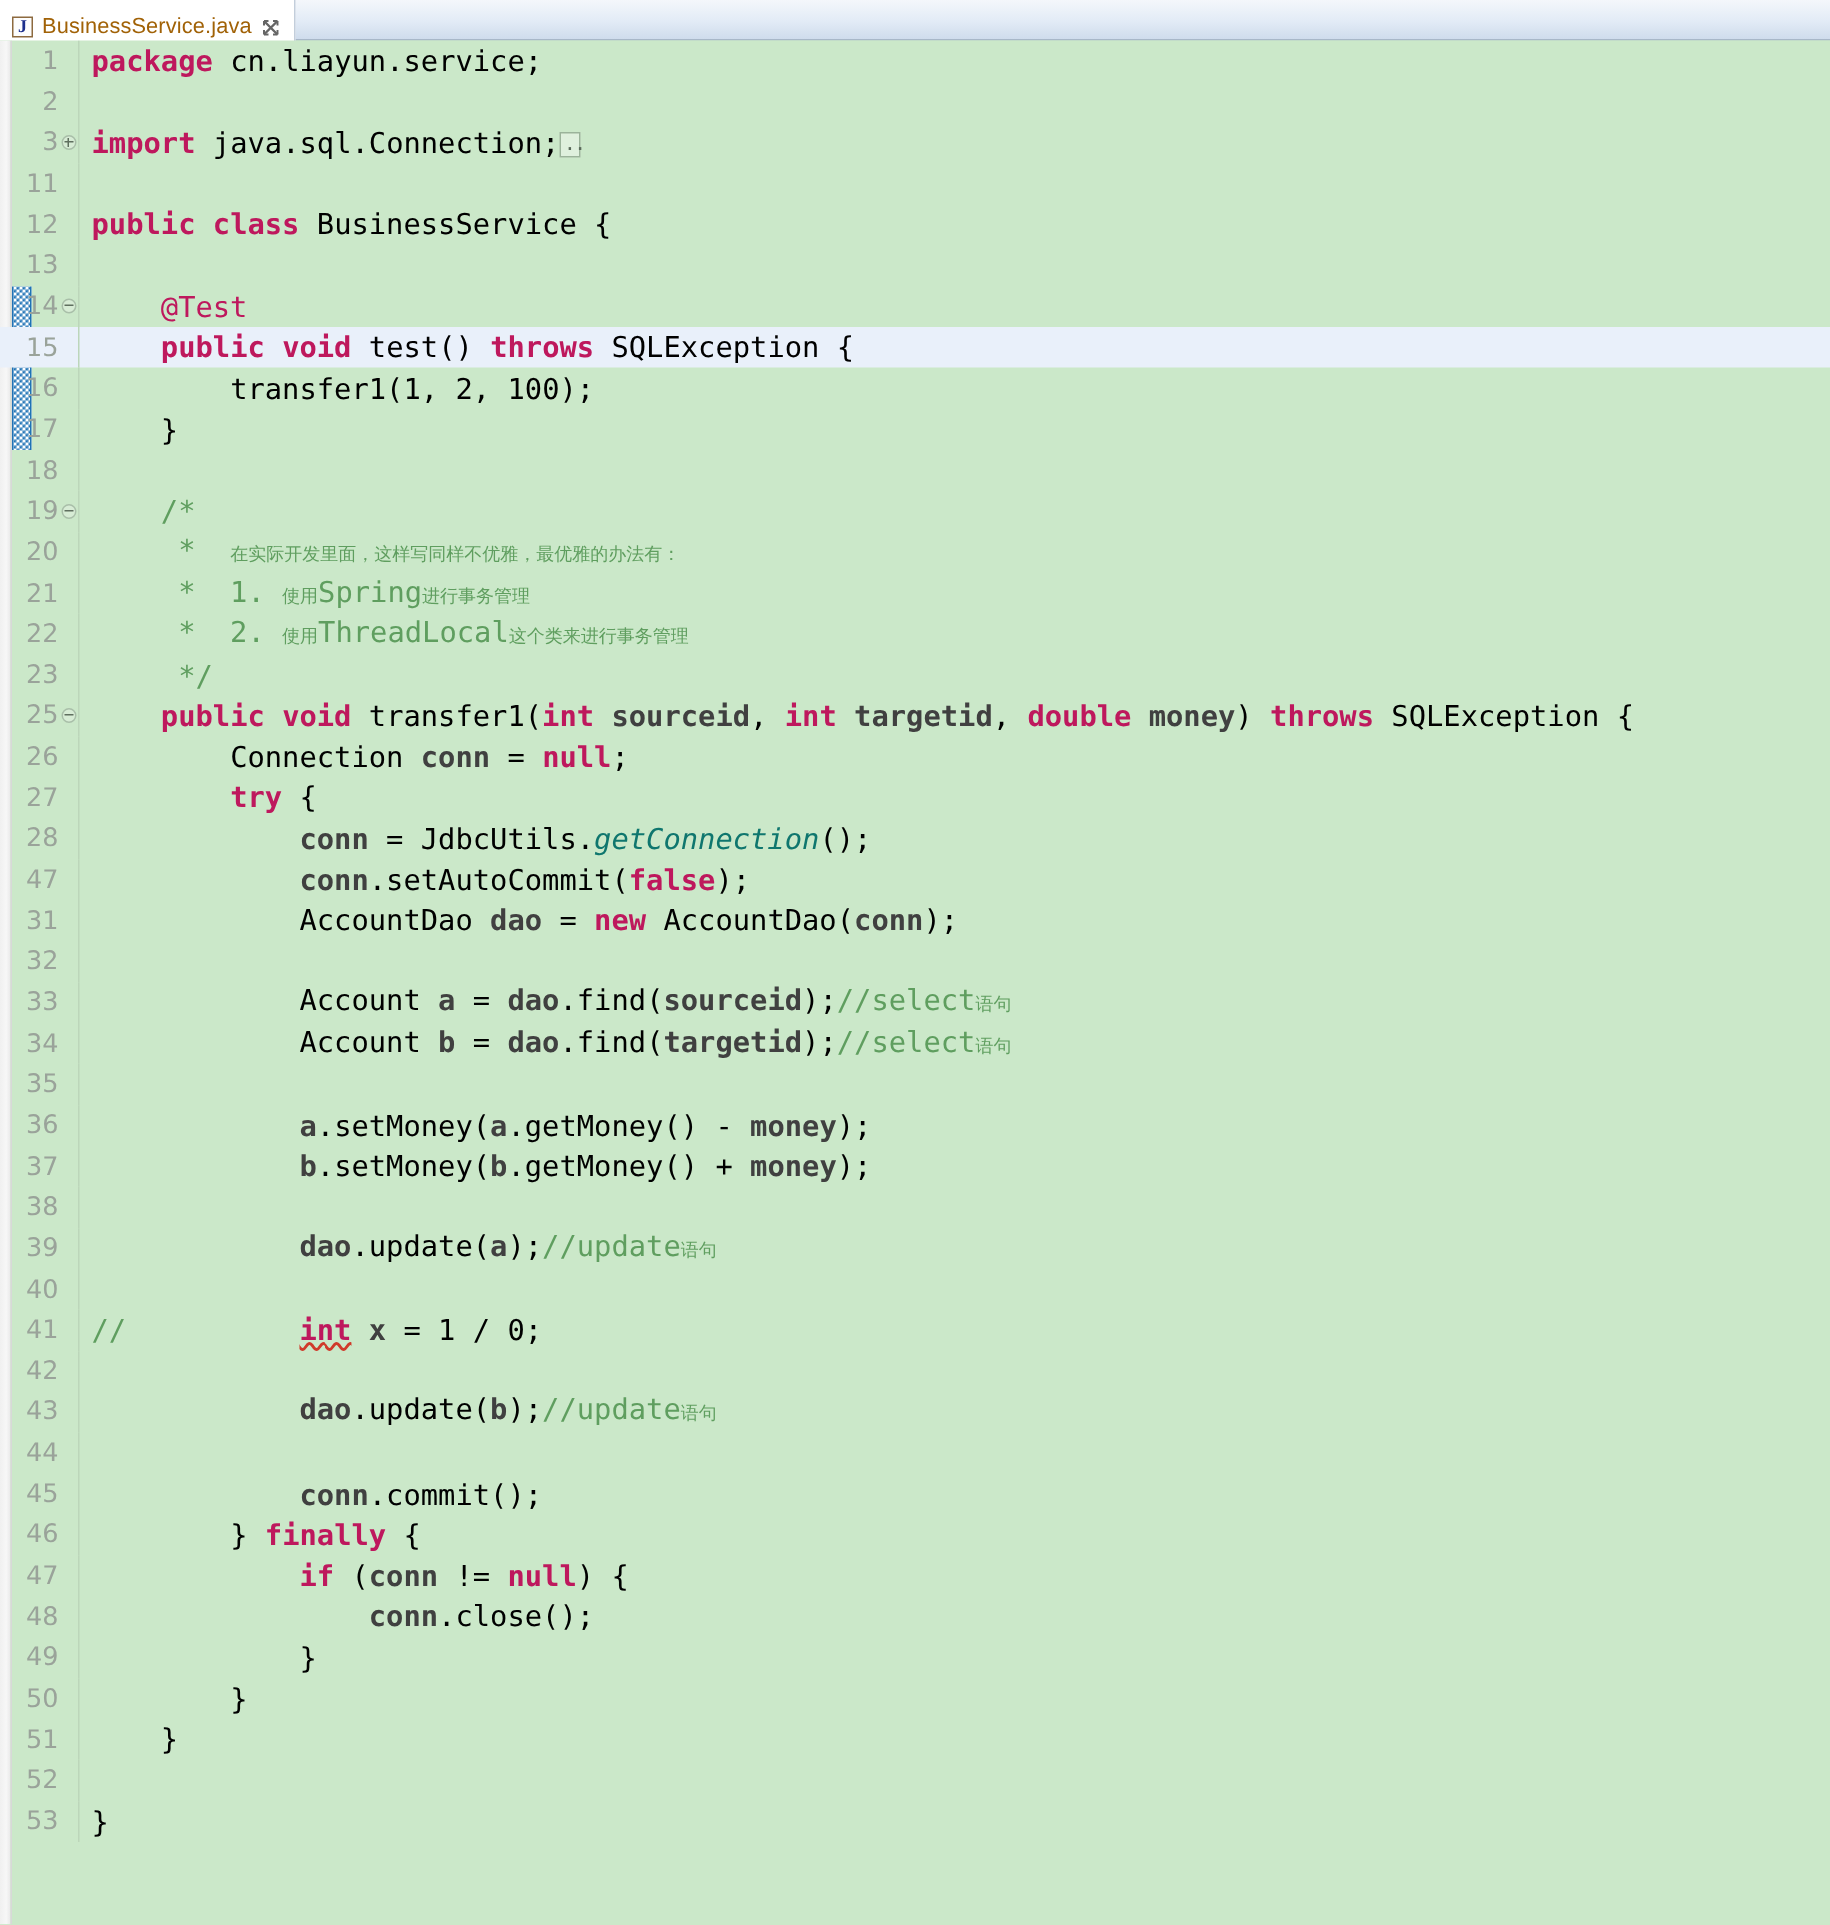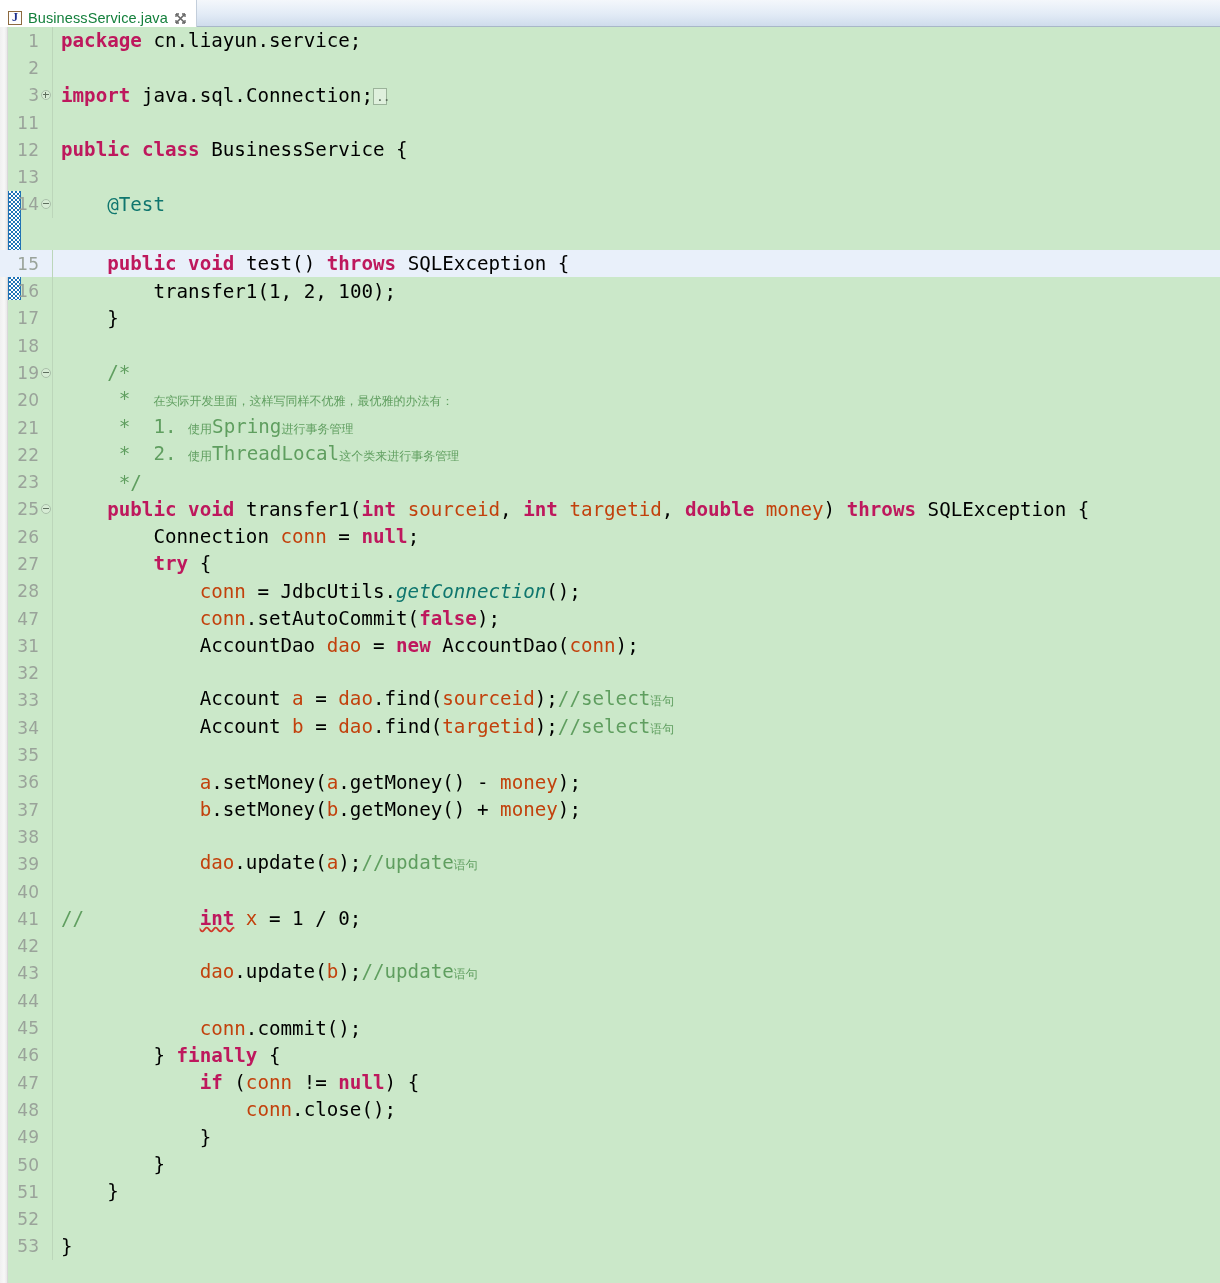--- a/index.html
+++ b/index.html
@@ -22,21 +22,21 @@
     position:absolute;left:0;top:0;
     height:36px;
     display:flex;align-items:center;
     gap:6px;
     padding:0 9px 0 8px;
     background:#ffffff;
     border-right:1px solid #c3cedb;
     box-sizing:border-box;
     font-family:"Liberation Sans","DejaVu Sans",sans-serif;
     font-size:14.5px;
-    color:#15803d;
+    color:#a16207;
     white-space:nowrap;
   }
   .jicon{
     width:14px;height:14px;
     border:1px solid #8d6a3f;
     background:#fdfdfd;
     box-sizing:border-box;
     position:relative;
     flex:0 0 auto;
   }
@@ -90,21 +90,21 @@
   .code{
     position:absolute;left:0;top:0;right:0;bottom:0;
   }
   .row{
     position:relative;
     height:27.3px;
     display:flex;
     align-items:center;
     white-space:pre;
   }
-  .row.current{background:#e9f0fa;margin-top:32px;}
+  .row.current{background:#e9f0fa;}
   .gutter{
     width:40px;
     flex:0 0 40px;
     text-align:right;
     padding-right:1px;
     box-sizing:border-box;
     font-family:"DejaVu Sans","Liberation Sans",sans-serif;
     font-size:17px;
     color:#9aa39a;
     z-index:2;
@@ -143,22 +143,22 @@
     font-size:19.2px;
     line-height:27px;
     color:#000;
     letter-spacing:0px;
     z-index:1;
   }
 
   
   .kw{color:#be185d;font-weight:bold;}
   .cmt{color:#5f9e5f;}
-  .ann{color:#0f766e;}
-  .lvar{color:#c2410c;}
+  .ann{color:#be185d;}
+  .lvar{color:#404040;font-weight:bold;}
   .stat{font-style:italic;color:#0f766e;}
   .plain{color:#000;}
   .err{
     text-decoration:underline wavy #d03a2a;
     text-decoration-skip-ink:none;
   }
   .foldbox{
     display:inline-block;
     width:14px;height:17px;
     border:1px solid #9bb39a;

